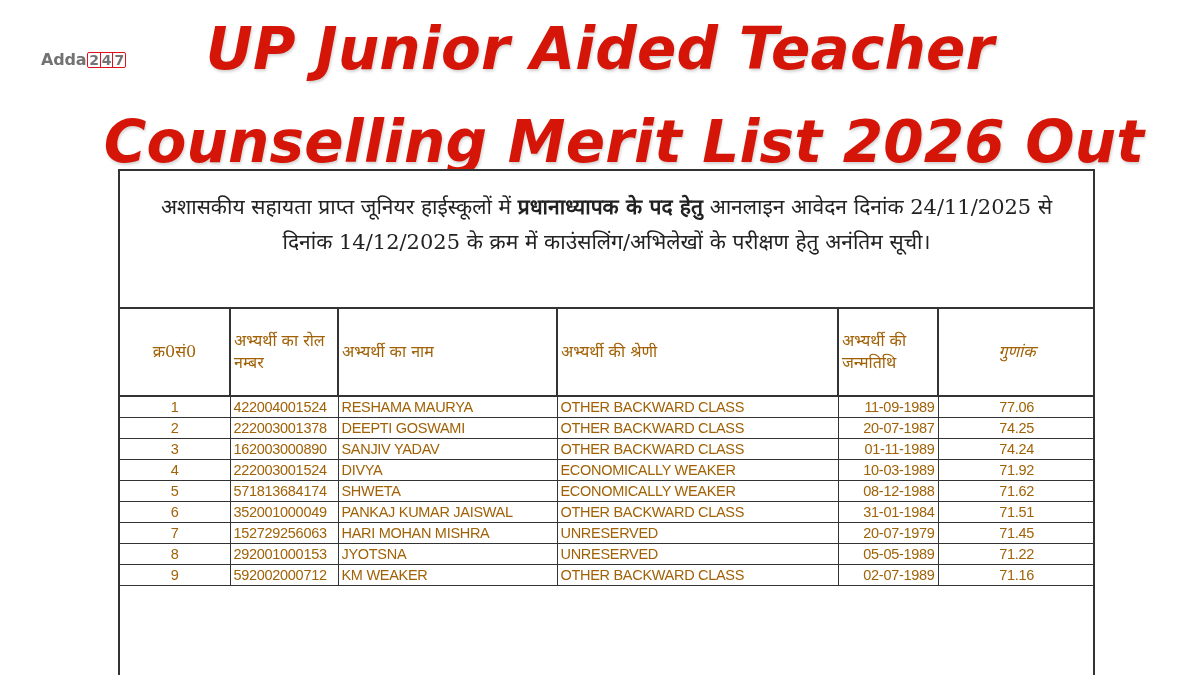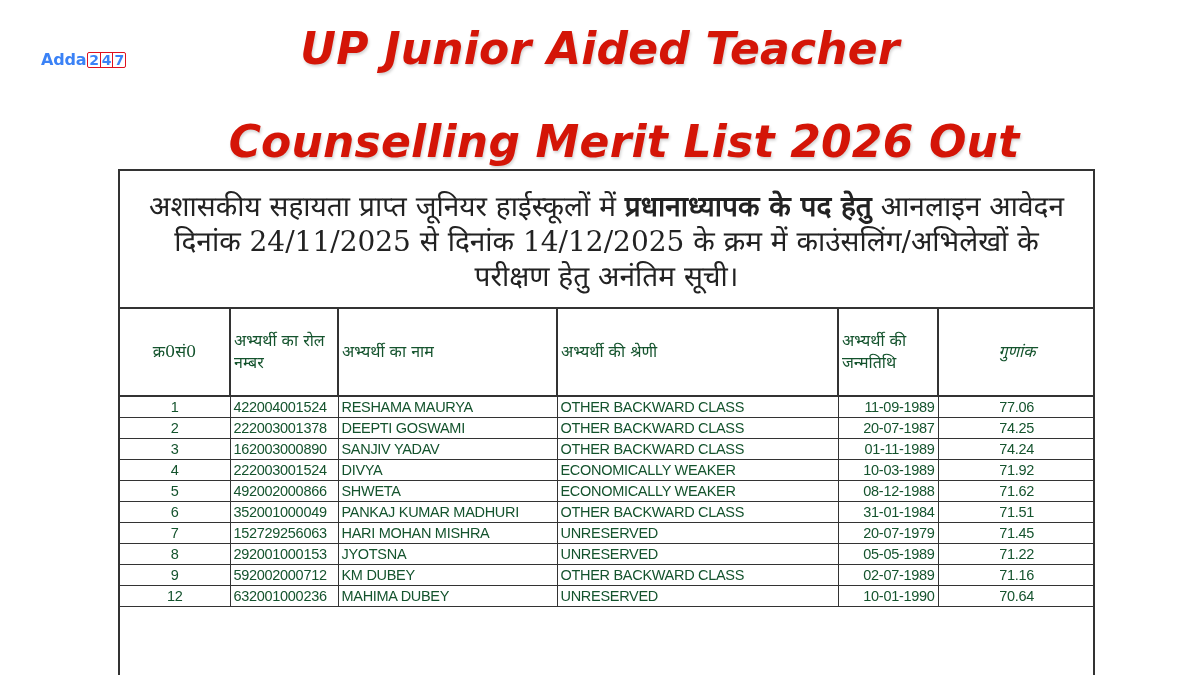--- a/index.html
+++ b/index.html
@@ -14,21 +14,21 @@
       overflow: hidden;
       font-family: "Liberation Sans", sans-serif;
     }
     .logo {
       position: absolute;
       left: 41px;
       top: 50px;
       font-family: "DejaVu Sans", sans-serif;
       font-weight: bold;
       font-size: 16px;
-      color: #3b82f6;
+      color: #737373;
       letter-spacing: -0.2px;
       display: flex;
       align-items: center;
     }
     .logo .num {
       display: inline-flex;
       border: 1px solid #e0101e;
       border-radius: 2px;
       margin-left: 1px;
       line-height: 14px;
@@ -42,21 +42,21 @@
 
     .title {
       position: absolute;
       left: 0;
       width: 1200px;
       text-align: center;
       font-family: "DejaVu Sans", sans-serif;
       font-weight: bold;
       font-style: italic;
       color: #d41507;
-      font-size: 44px;
+      font-size: 58px;
       line-height: 74px;
       text-shadow: 1px 2px 3px rgba(0,0,0,0.18);
       letter-spacing: 0.2px;
     }
     .title.l1 { top: 12px; }
     .title.l2 { top: 105px; padding-left: 24px; }
 
     .doc {
       position: absolute;
       left: 118px;
@@ -68,33 +68,33 @@
       background: #fff;
       box-sizing: border-box;
     }
     .notice {
       height: 138px;
       border-bottom: 2px solid #333;
       box-sizing: border-box;
       padding: 18px 18px 12px 18px;
       text-align: center;
       font-family: "DejaVu Serif", serif;
-      font-size: 28px;
+      font-size: 21px;
       line-height: 35px;
       color: #222;
     }
     .notice .bold { font-weight: bold; }
 
     table.merit {
       border-collapse: collapse;
       width: 100%;
       table-layout: fixed;
       font-family: "Liberation Sans", sans-serif;
       font-size: 14.5px;
-      color: #14532d;
+      color: #a16207;
     }
     table.merit th {
       border: 2px solid #333;
       border-top: none;
       height: 86px;
       font-family: "DejaVu Serif", serif;
       font-weight: normal;
       font-size: 16px;
       line-height: 22px;
       vertical-align: middle;
@@ -186,30 +186,30 @@
         <tr>
           <td>4</td>
           <td>222003001524</td>
           <td>DIVYA</td>
           <td>ECONOMICALLY WEAKER</td>
           <td class="dob">10-03-1989</td>
           <td>71.92</td>
         </tr>
         <tr>
           <td>5</td>
-          <td>492002000866</td>
+          <td>571813684174</td>
           <td>SHWETA</td>
           <td>ECONOMICALLY WEAKER</td>
           <td class="dob">08-12-1988</td>
           <td>71.62</td>
         </tr>
         <tr>
           <td>6</td>
           <td>352001000049</td>
-          <td>PANKAJ KUMAR MADHURI</td>
+          <td>PANKAJ KUMAR JAISWAL</td>
           <td>OTHER BACKWARD CLASS</td>
           <td class="dob">31-01-1984</td>
           <td>71.51</td>
         </tr>
         <tr>
           <td>7</td>
           <td>152729256063</td>
           <td>HARI MOHAN MISHRA</td>
           <td>UNRESERVED</td>
           <td class="dob">20-07-1979</td>
@@ -219,28 +219,20 @@
           <td>8</td>
           <td>292001000153</td>
           <td>JYOTSNA</td>
           <td>UNRESERVED</td>
           <td class="dob">05-05-1989</td>
           <td>71.22</td>
         </tr>
         <tr>
           <td>9</td>
           <td>592002000712</td>
-          <td>KM DUBEY</td>
+          <td>KM WEAKER</td>
           <td>OTHER BACKWARD CLASS</td>
           <td class="dob">02-07-1989</td>
           <td>71.16</td>
-        </tr>
-        <tr>
-          <td>12</td>
-          <td>632001000236</td>
-          <td>MAHIMA DUBEY</td>
-          <td>UNRESERVED</td>
-          <td class="dob">10-01-1990</td>
-          <td>70.64</td>
         </tr>
       </tbody>
   </table>
 </div>
 
 </body></html>

